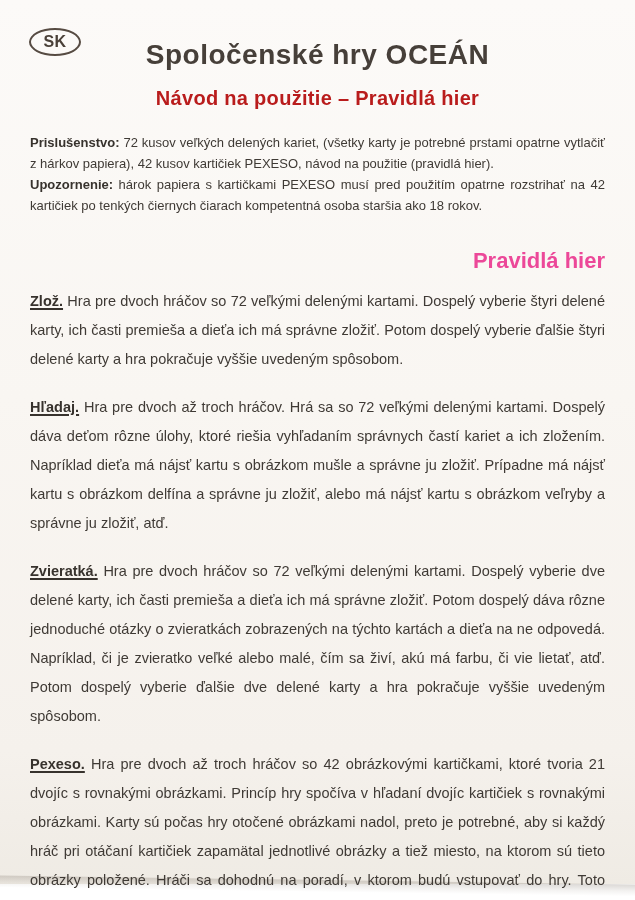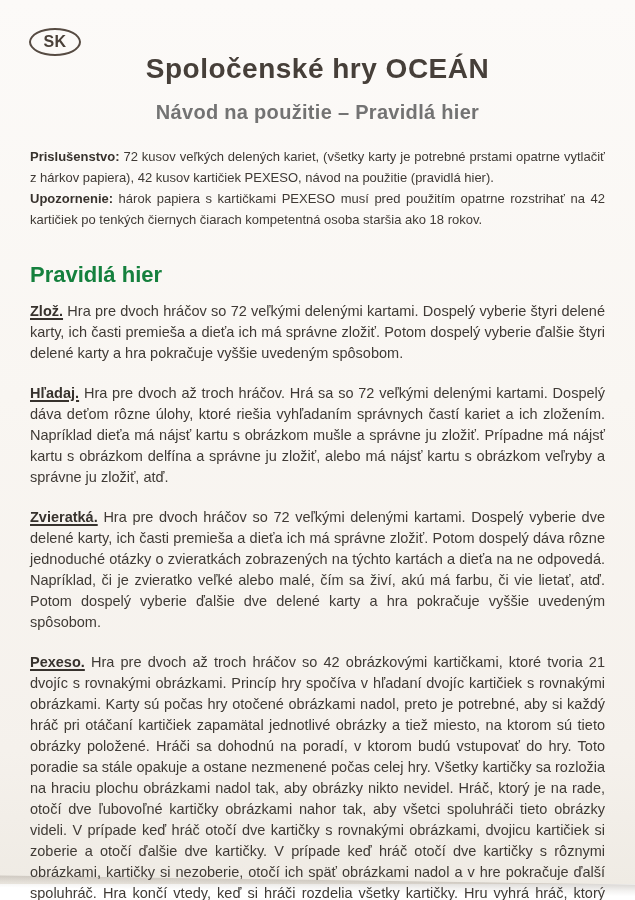--- a/index.html
+++ b/index.html
@@ -33,21 +33,21 @@
   }
   .sheet {
     position: absolute;
     left: 0;
     top: 0;
     width: 635px;
     color: #3f3a35;
   }
   .header {
     position: relative;
-    padding-top: 38px;
+    padding-top: 24px;
   }
   .lang-badge {
     position: absolute;
     left: 29px;
     top: 28px;
     width: 48px;
     height: 24px;
     border: 2.5px solid #564b42;
     border-radius: 50%;
     color: #4a4038;
@@ -67,21 +67,21 @@
     letter-spacing: 0.5px;
     color: #463f39;
   }
   .page-subtitle {
     margin: 7px 0 0 0;
     text-align: center;
     font-size: 20px;
     line-height: 24px;
     font-weight: bold;
     letter-spacing: 0.3px;
-    color: #737373;
+    color: #b91c1c;
   }
   .content {
     padding: 0 30px;
   }
   .intro {
     margin-top: 22px;
     font-size: 13px;
     line-height: 21px;
     text-align: justify;
     color: #3f3a35;
@@ -91,26 +91,27 @@
   }
   .lead {
     font-weight: bold;
     color: #37322d;
   }
   .rules-heading {
     margin: 32px 0 0 0;
     font-size: 22px;
     line-height: 26px;
     font-weight: bold;
-    color: #15803d;
+    color: #ec4899;
+    text-align: right;
   }
   .section {
     margin: 13px 0 0 0;
     font-size: 14.5px;
-    line-height: 21px;
+    line-height: 29px;
     text-align: justify;
     color: #3f3a35;
   }
   .section + .section {
     margin-top: 19px;
   }
   .section-label {
     font-weight: bold;
     text-decoration: underline;
     text-decoration-thickness: 1.5px;

